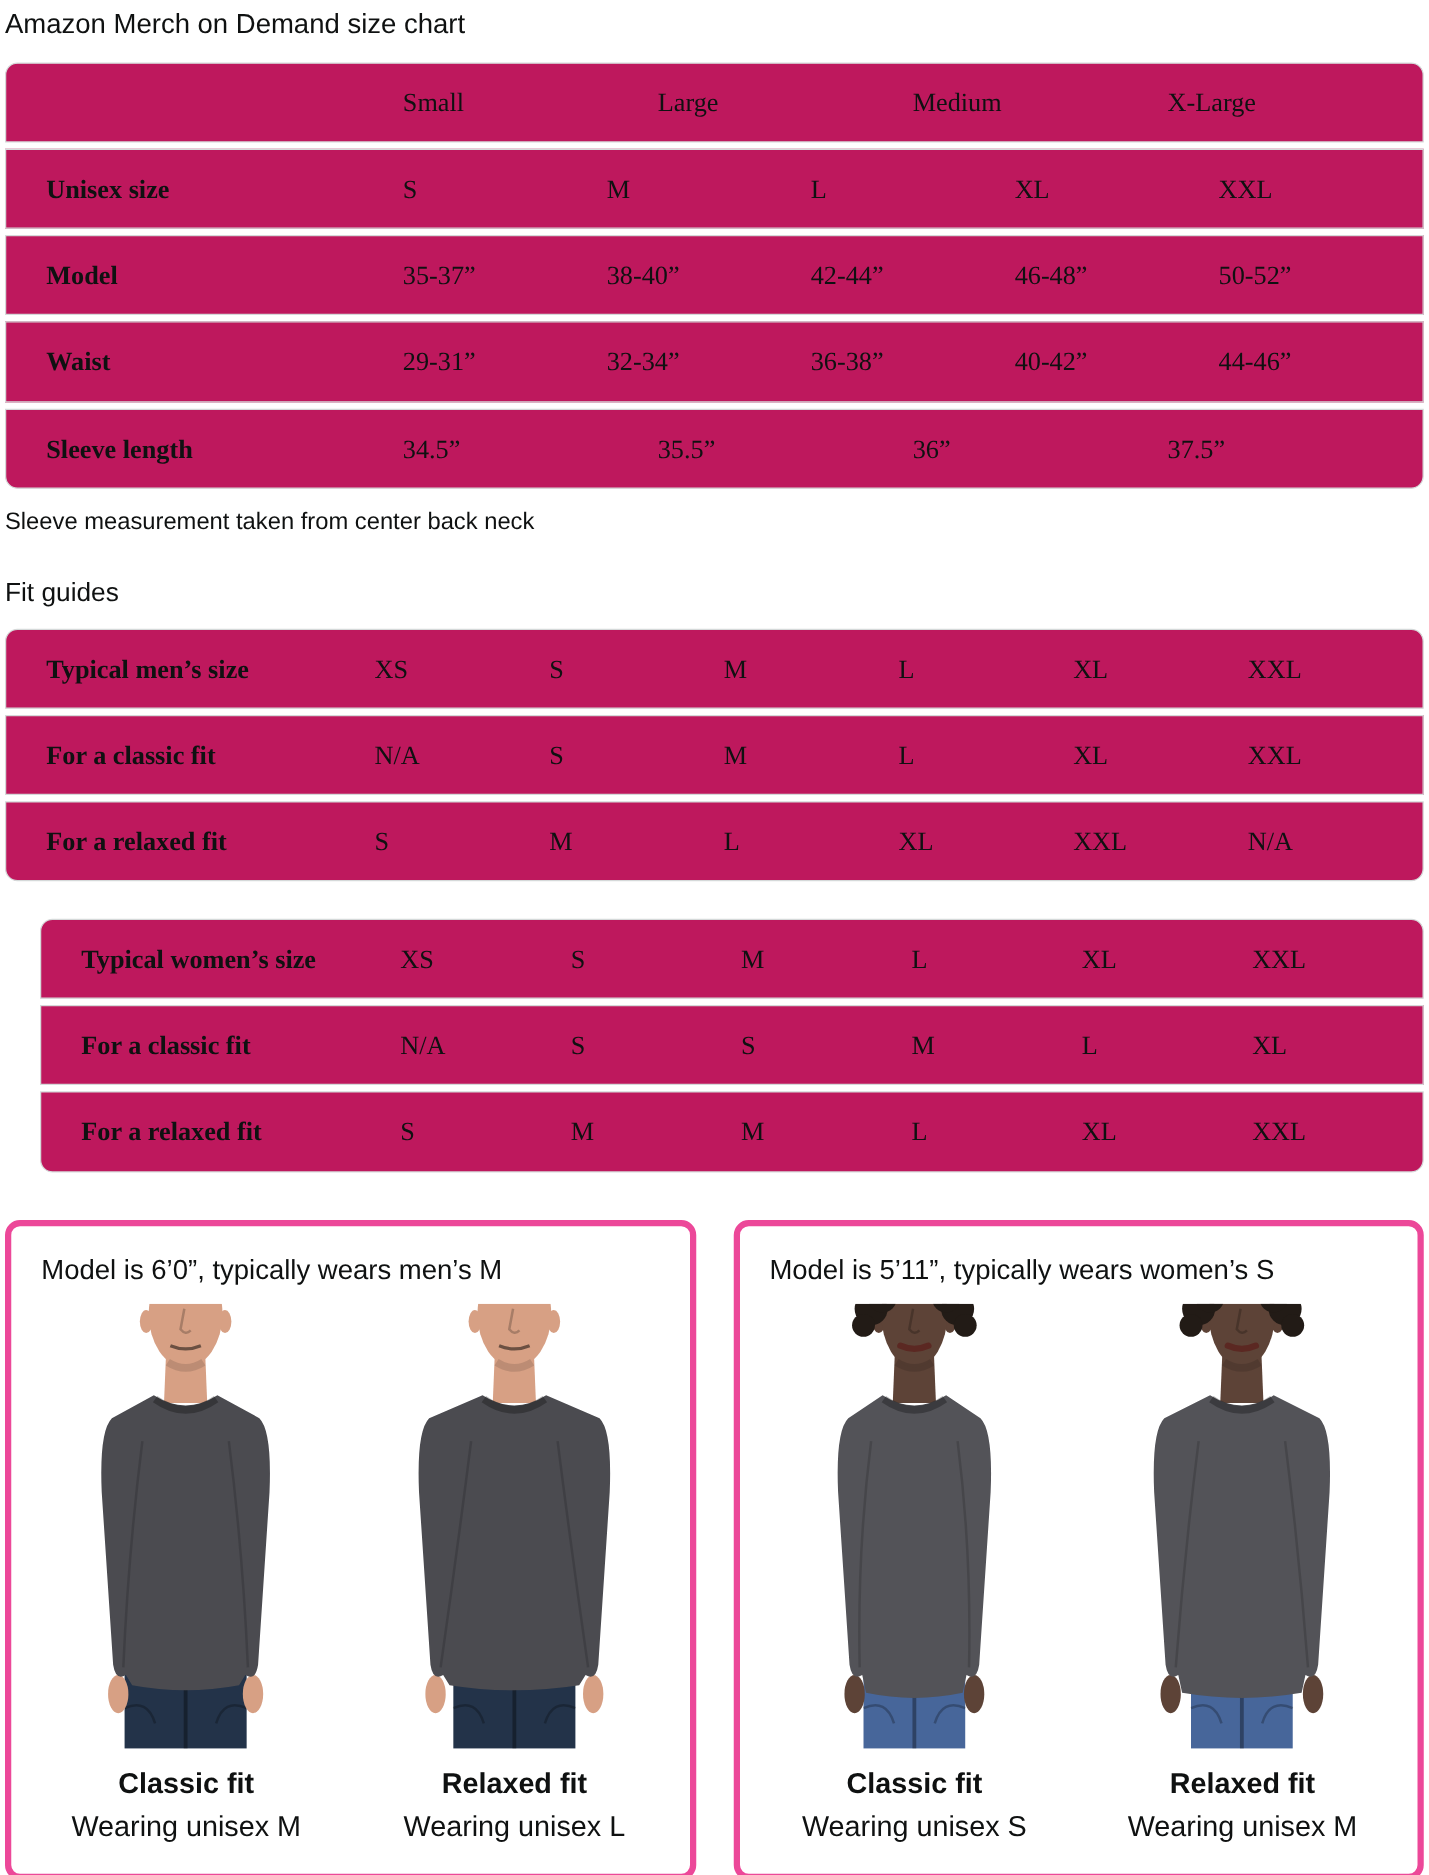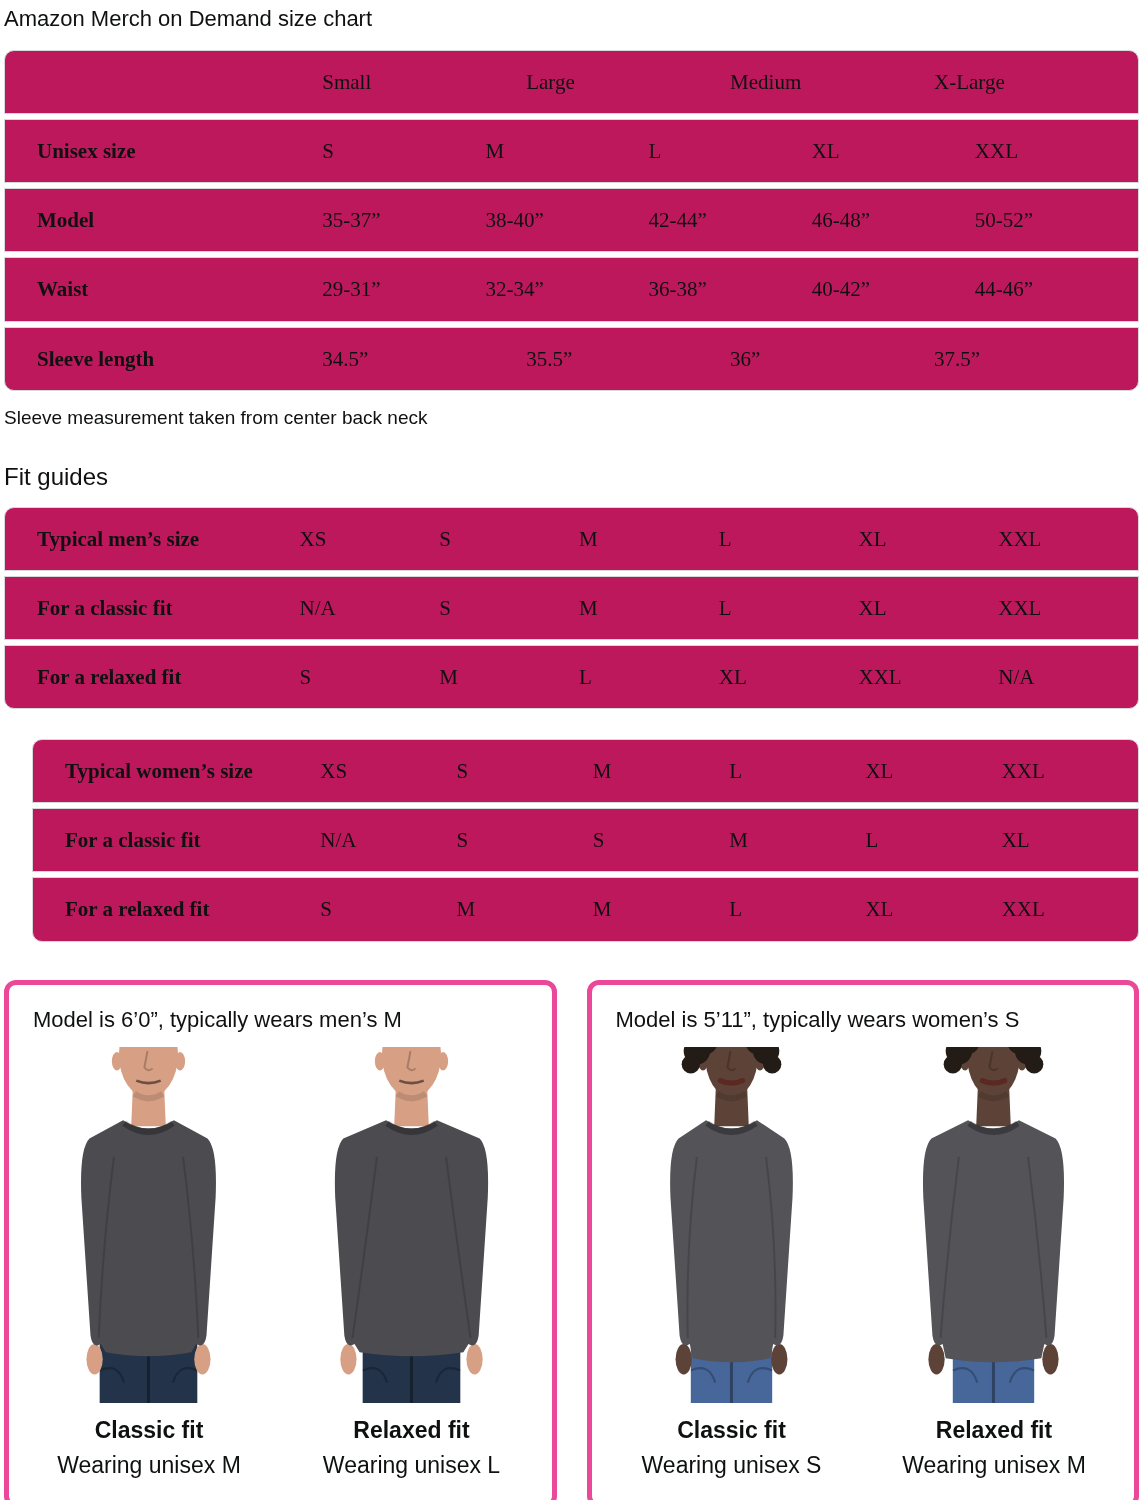--- a/index.html
+++ b/index.html
@@ -3,21 +3,21 @@
 <meta charset="utf-8">
 <style>
   html,body{margin:0;padding:0;background:#ffffff;}
   body{
     width:1143px;height:1500px;overflow:hidden;box-sizing:border-box;
     padding:4px 4px 0 4px;
     font-family:"Liberation Sans", sans-serif;
     color:#0f1111;
   }
   h1.page-title{font-size:22px;font-weight:400;margin:2px 0 18px 0;}
-  h2.fit-guides{font-size:24px;font-weight:400;margin:34px 0 16px 0;}
+  h2.fit-guides{font-size:21px;font-weight:400;margin:34px 0 16px 0;}
   p.note{font-size:19px;margin:16px 0 0 0;}
 
   
   .stack-table{display:flex;flex-direction:column;gap:5px;}
   .stack-table .trow{
     display:flex;align-items:center;background:#be185d;
     border:1px solid #d5d9d9;
     font-family:Liberation Serif, serif;
   }
   .stack-table .trow:first-child{border-radius:10px 10px 0 0;}

